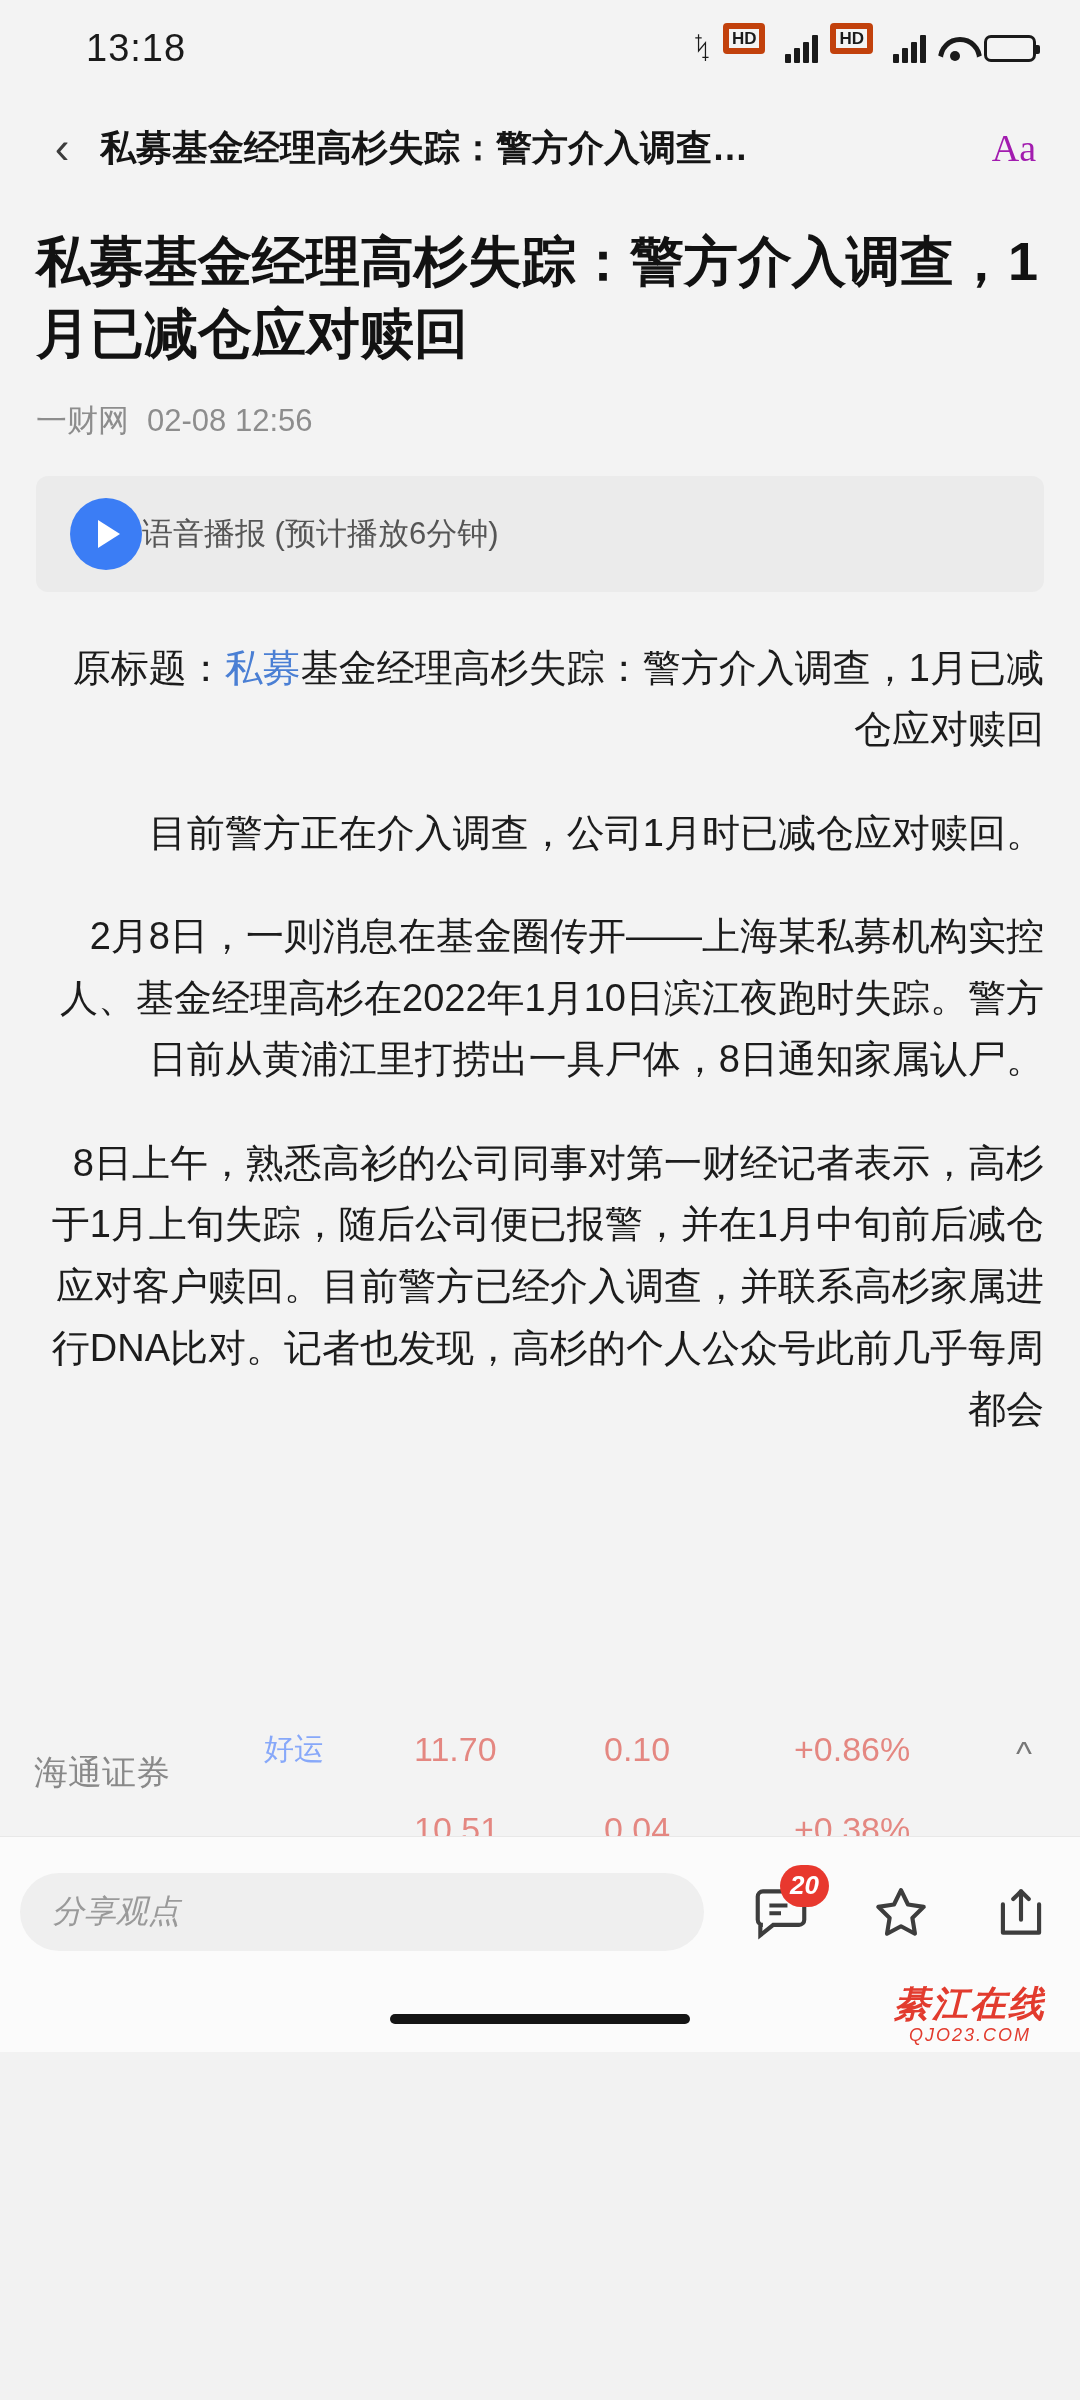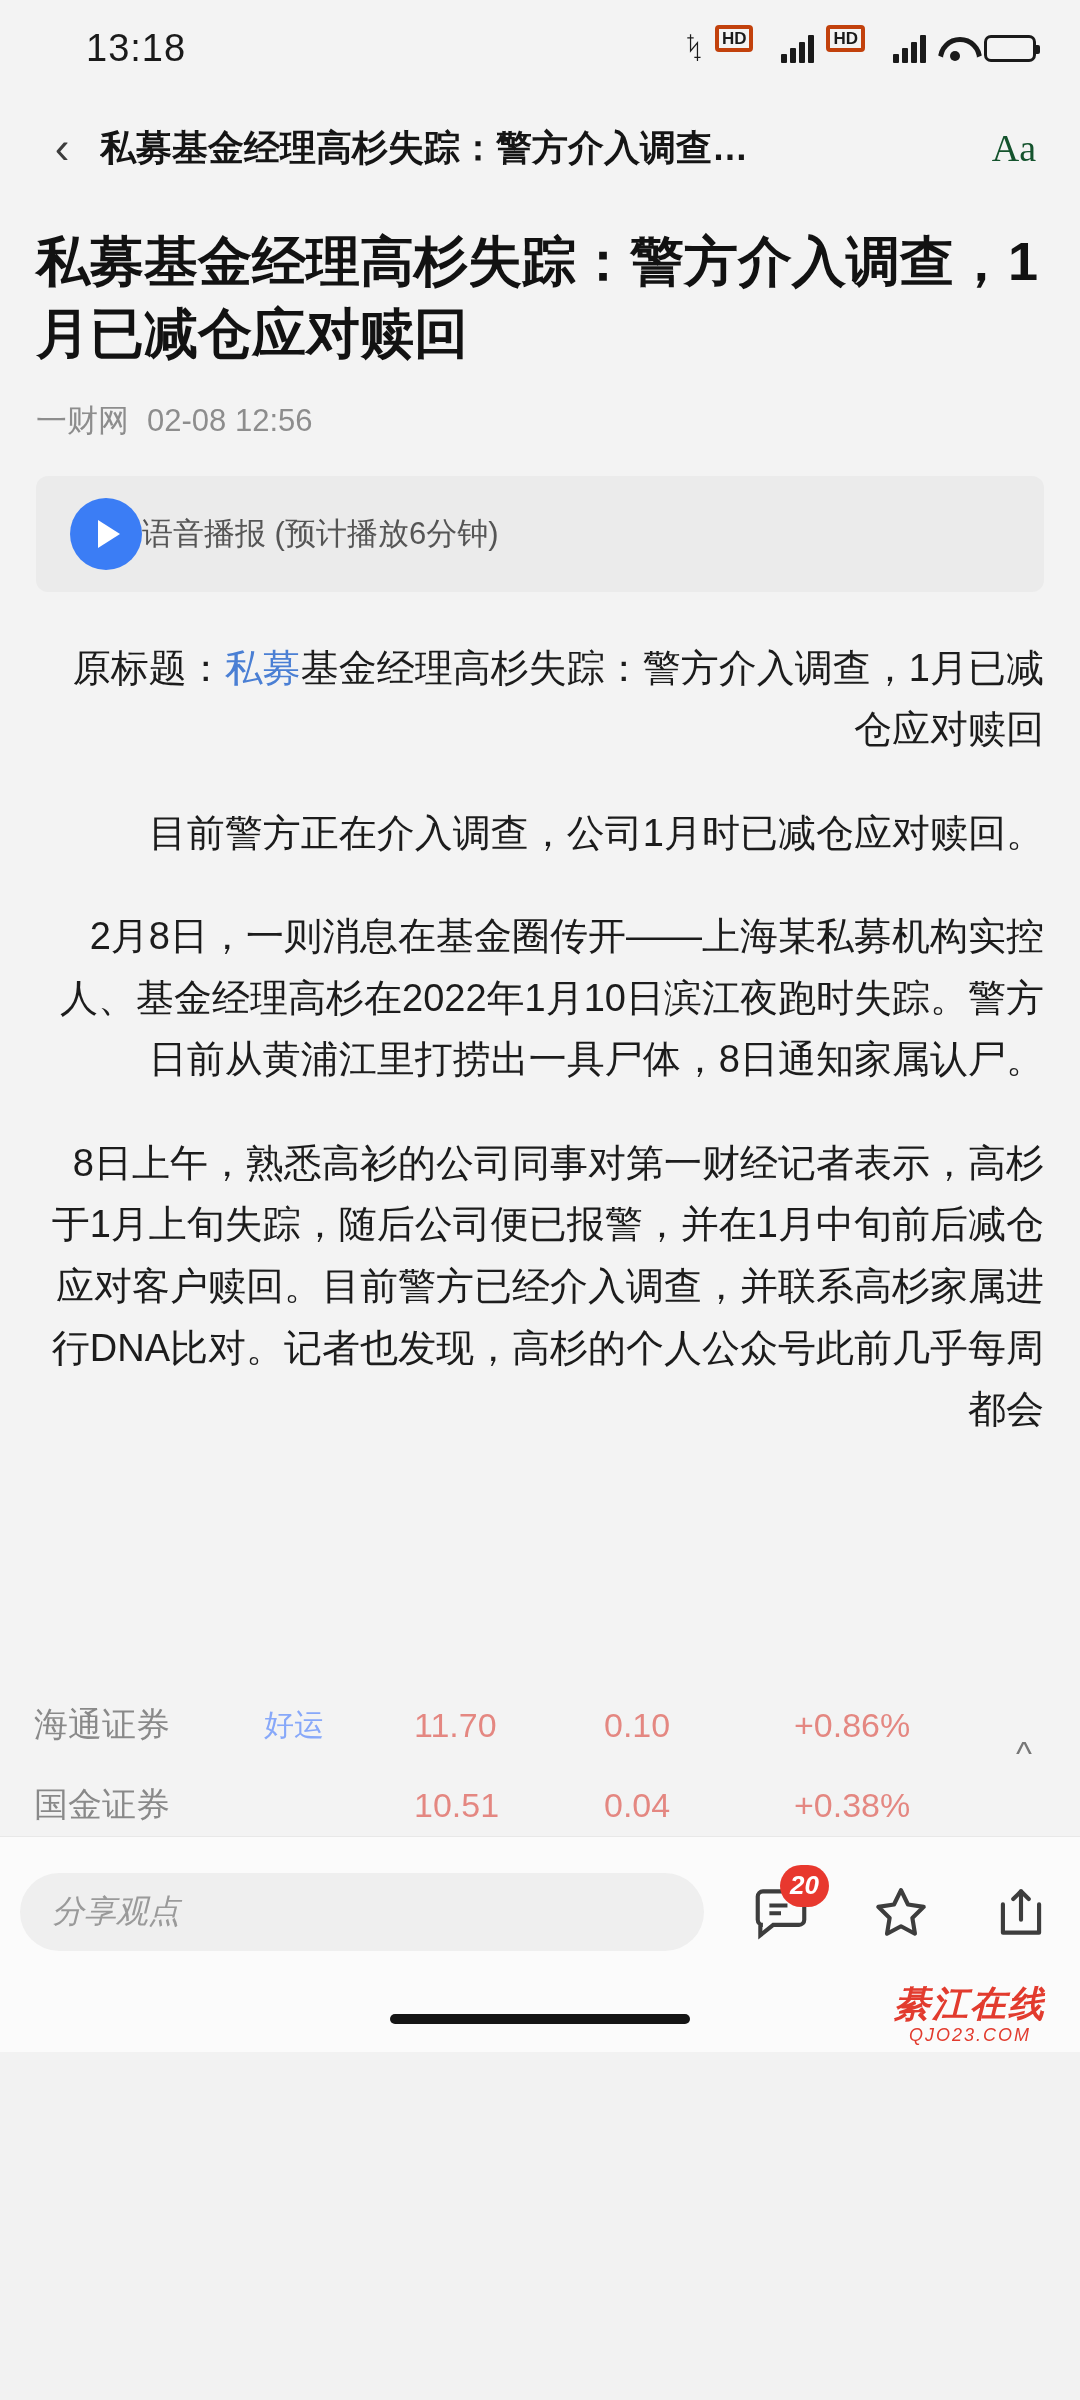--- a/index.html
+++ b/index.html
@@ -30,22 +30,22 @@
     margin-left: 42px;
   }
   .status-right {
     margin-left: auto;
     display: flex; align-items: center; gap: 12px;
   }
   .si { display: inline-flex; align-items: flex-end; }
   .bt { font-size: 30px; color: #1a1a1a; line-height: 1; }
   .hdlabel {
     font-size: 17px; color: #1a1a1a; font-weight: bold;
-    border: 4px solid #c2410c; border-radius: 4px;
-    padding: 0 3px; line-height: 19px; margin-right: 16px;
+    border: 6px solid #c2410c; border-radius: 4px;
+    padding: 0 3px; line-height: 19px; margin-right: 8px;
     transform: translateY(-10px);
   }
   .bars { display: inline-flex; align-items: flex-end; gap: 3px; height: 30px; }
   .bars i { width: 6px; background: #1a1a1a; border-radius: 1px; display: block; }
   .bars i:nth-child(1){ height: 9px; }
   .bars i:nth-child(2){ height: 15px; }
   .bars i:nth-child(3){ height: 21px; }
   .bars i:nth-child(4){ height: 28px; }
   .wifi { position: relative; width: 34px; height: 30px; }
   .wifi::before {
@@ -76,21 +76,21 @@
   .back-chevron {
     width: 56px; height: 56px; display: flex; align-items: center; justify-content: center;
     color: #3c3c3c; font-size: 44px; line-height: 1;
   }
   .nav-title {
     flex: 1; margin: 0 14px 0 10px;
     font-size: 36px; color: #151515; font-weight: 600;
     white-space: nowrap; overflow: hidden; text-overflow: ellipsis;
   }
   .nav-aa {
-    font-size: 38px; color: #14532d; padding: 0 10px;
+    font-size: 38px; color: #a21caf; padding: 0 10px;
     font-family: "Liberation Serif", serif;
   }
 
   
   .content {
     flex: 1 1 auto; position: relative; overflow: hidden;
     background: #f3f3f3; padding: 0 36px;
   }
   .headline {
     font-size: 54px; line-height: 1.33; font-weight: bold;
@@ -132,21 +132,21 @@
     background: linear-gradient(to bottom, rgba(243,243,243,1), rgba(243,243,243,0));
   }
   .ticker-row {
     position: absolute; left: 0; right: 0;
     display: flex; align-items: center;
     font-size: 34px; opacity: .55;
     padding: 0 34px;
   }
   .ticker-row.r1 { top: 56px; }
   .ticker-row.r2 { top: 136px; }
-  .tk-name { color: #333; width: 230px; }
+  .tk-name { color: #333; width: 230px; margin-top: 48px; }
   .tk-code { color: #2f6bff; width: 150px; font-size: 30px; }
   .tk-v1 { color: #d93025; width: 190px; }
   .tk-v2 { color: #d93025; width: 190px; }
   .tk-v3 { color: #d93025; width: 190px; }
   .collapse-caret {
     position: absolute; right: 48px; top: 88px;
     color: #777; font-size: 34px;
   }
 
   

